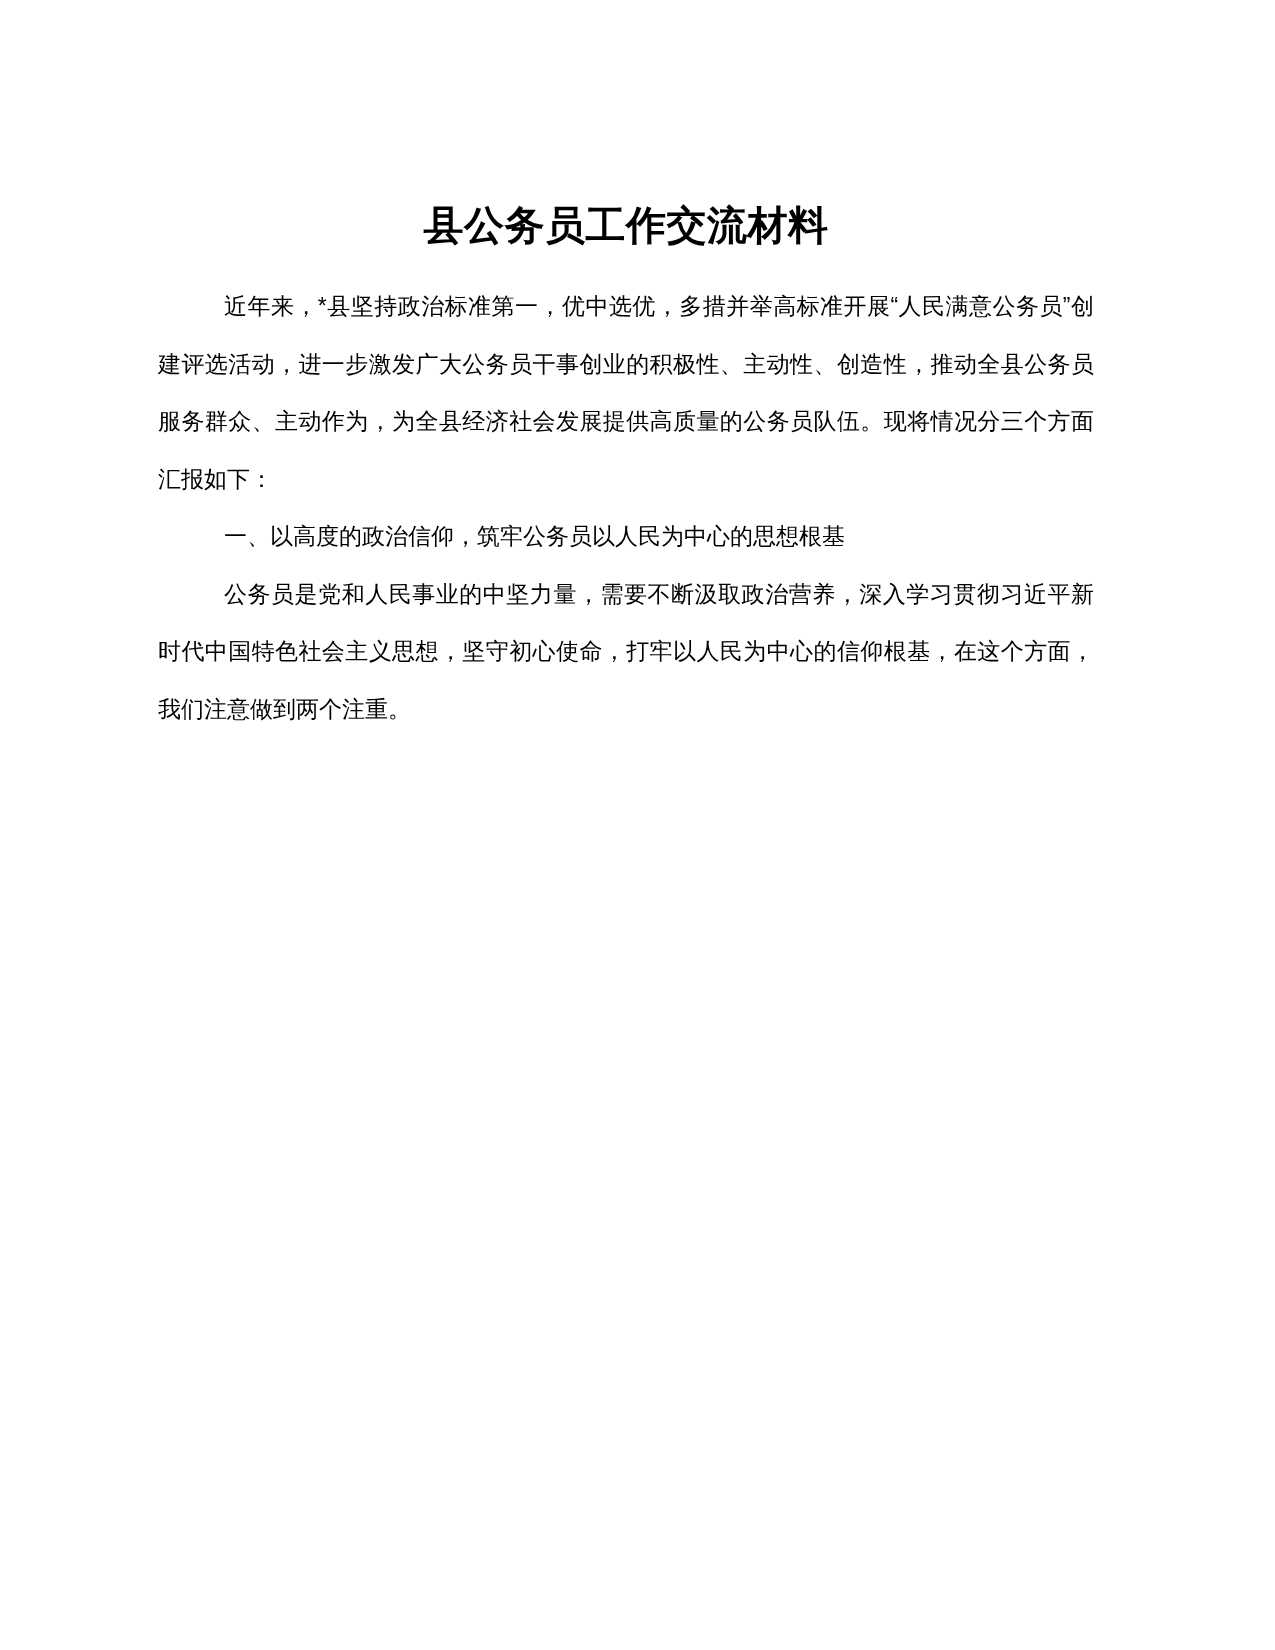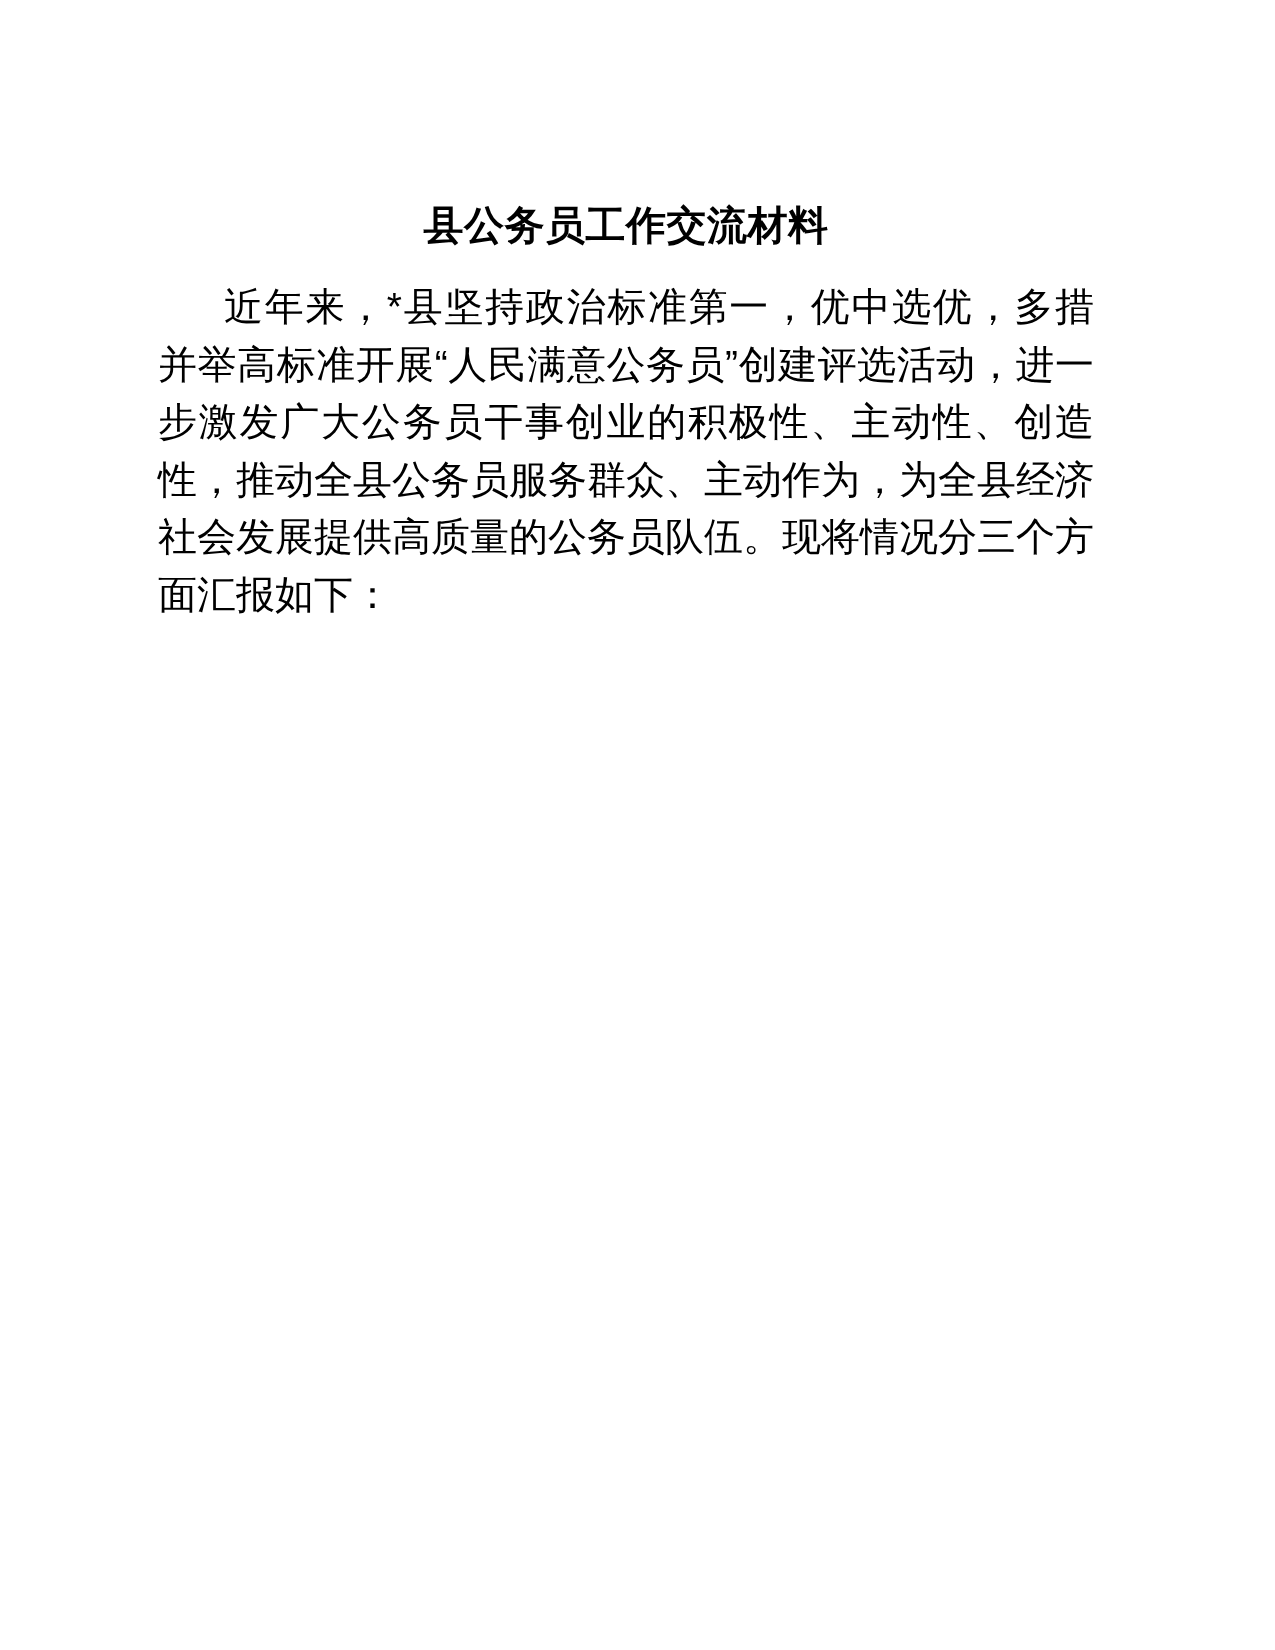--- a/index.html
+++ b/index.html
@@ -40,21 +40,21 @@
     padding-top: 198px;
     color: #000000;
   }
 
   .body-block {
     margin-top: 26px;
   }
 
   p.para {
     margin: 0 0 0 0;
-    font-size: 39px;
+    font-size: 23px;
     line-height: 57.5px;
     text-align: justify;
     text-justify: inter-ideograph;
     text-indent: 66px;
     letter-spacing: 0px;
     word-break: break-all;
     color: #000000;
   }
 
   p.para + p.para {
@@ -68,16 +68,18 @@
 </head>
 <body>
 
 <div class="page">
   <div class="content">
 
     <h1 class="doc-title">县公务员工作交流材料</h1>
 
     <div class="body-block">
       <p class="para">近年来，*县坚持政治标准第一，优中选优，多措并举高标准开展“人民满意公务员”创建评选活动，进一步激发广大公务员干事创业的积极性、主动性、创造性，推动全县公务员服务群众、主动作为，为全县经济社会发展提供高质量的公务员队伍。现将情况分三个方面汇报如下：</p>
+      <p class="para heading">一、以高度的政治信仰，筑牢公务员以人民为中心的思想根基</p>
+      <p class="para">公务员是党和人民事业的中坚力量，需要不断汲取政治营养，深入学习贯彻习近平新时代中国特色社会主义思想，坚守初心使命，打牢以人民为中心的信仰根基，在这个方面，我们注意做到两个注重。</p>
     </div>
 
   </div>
 </div>
 
 </body></html>

